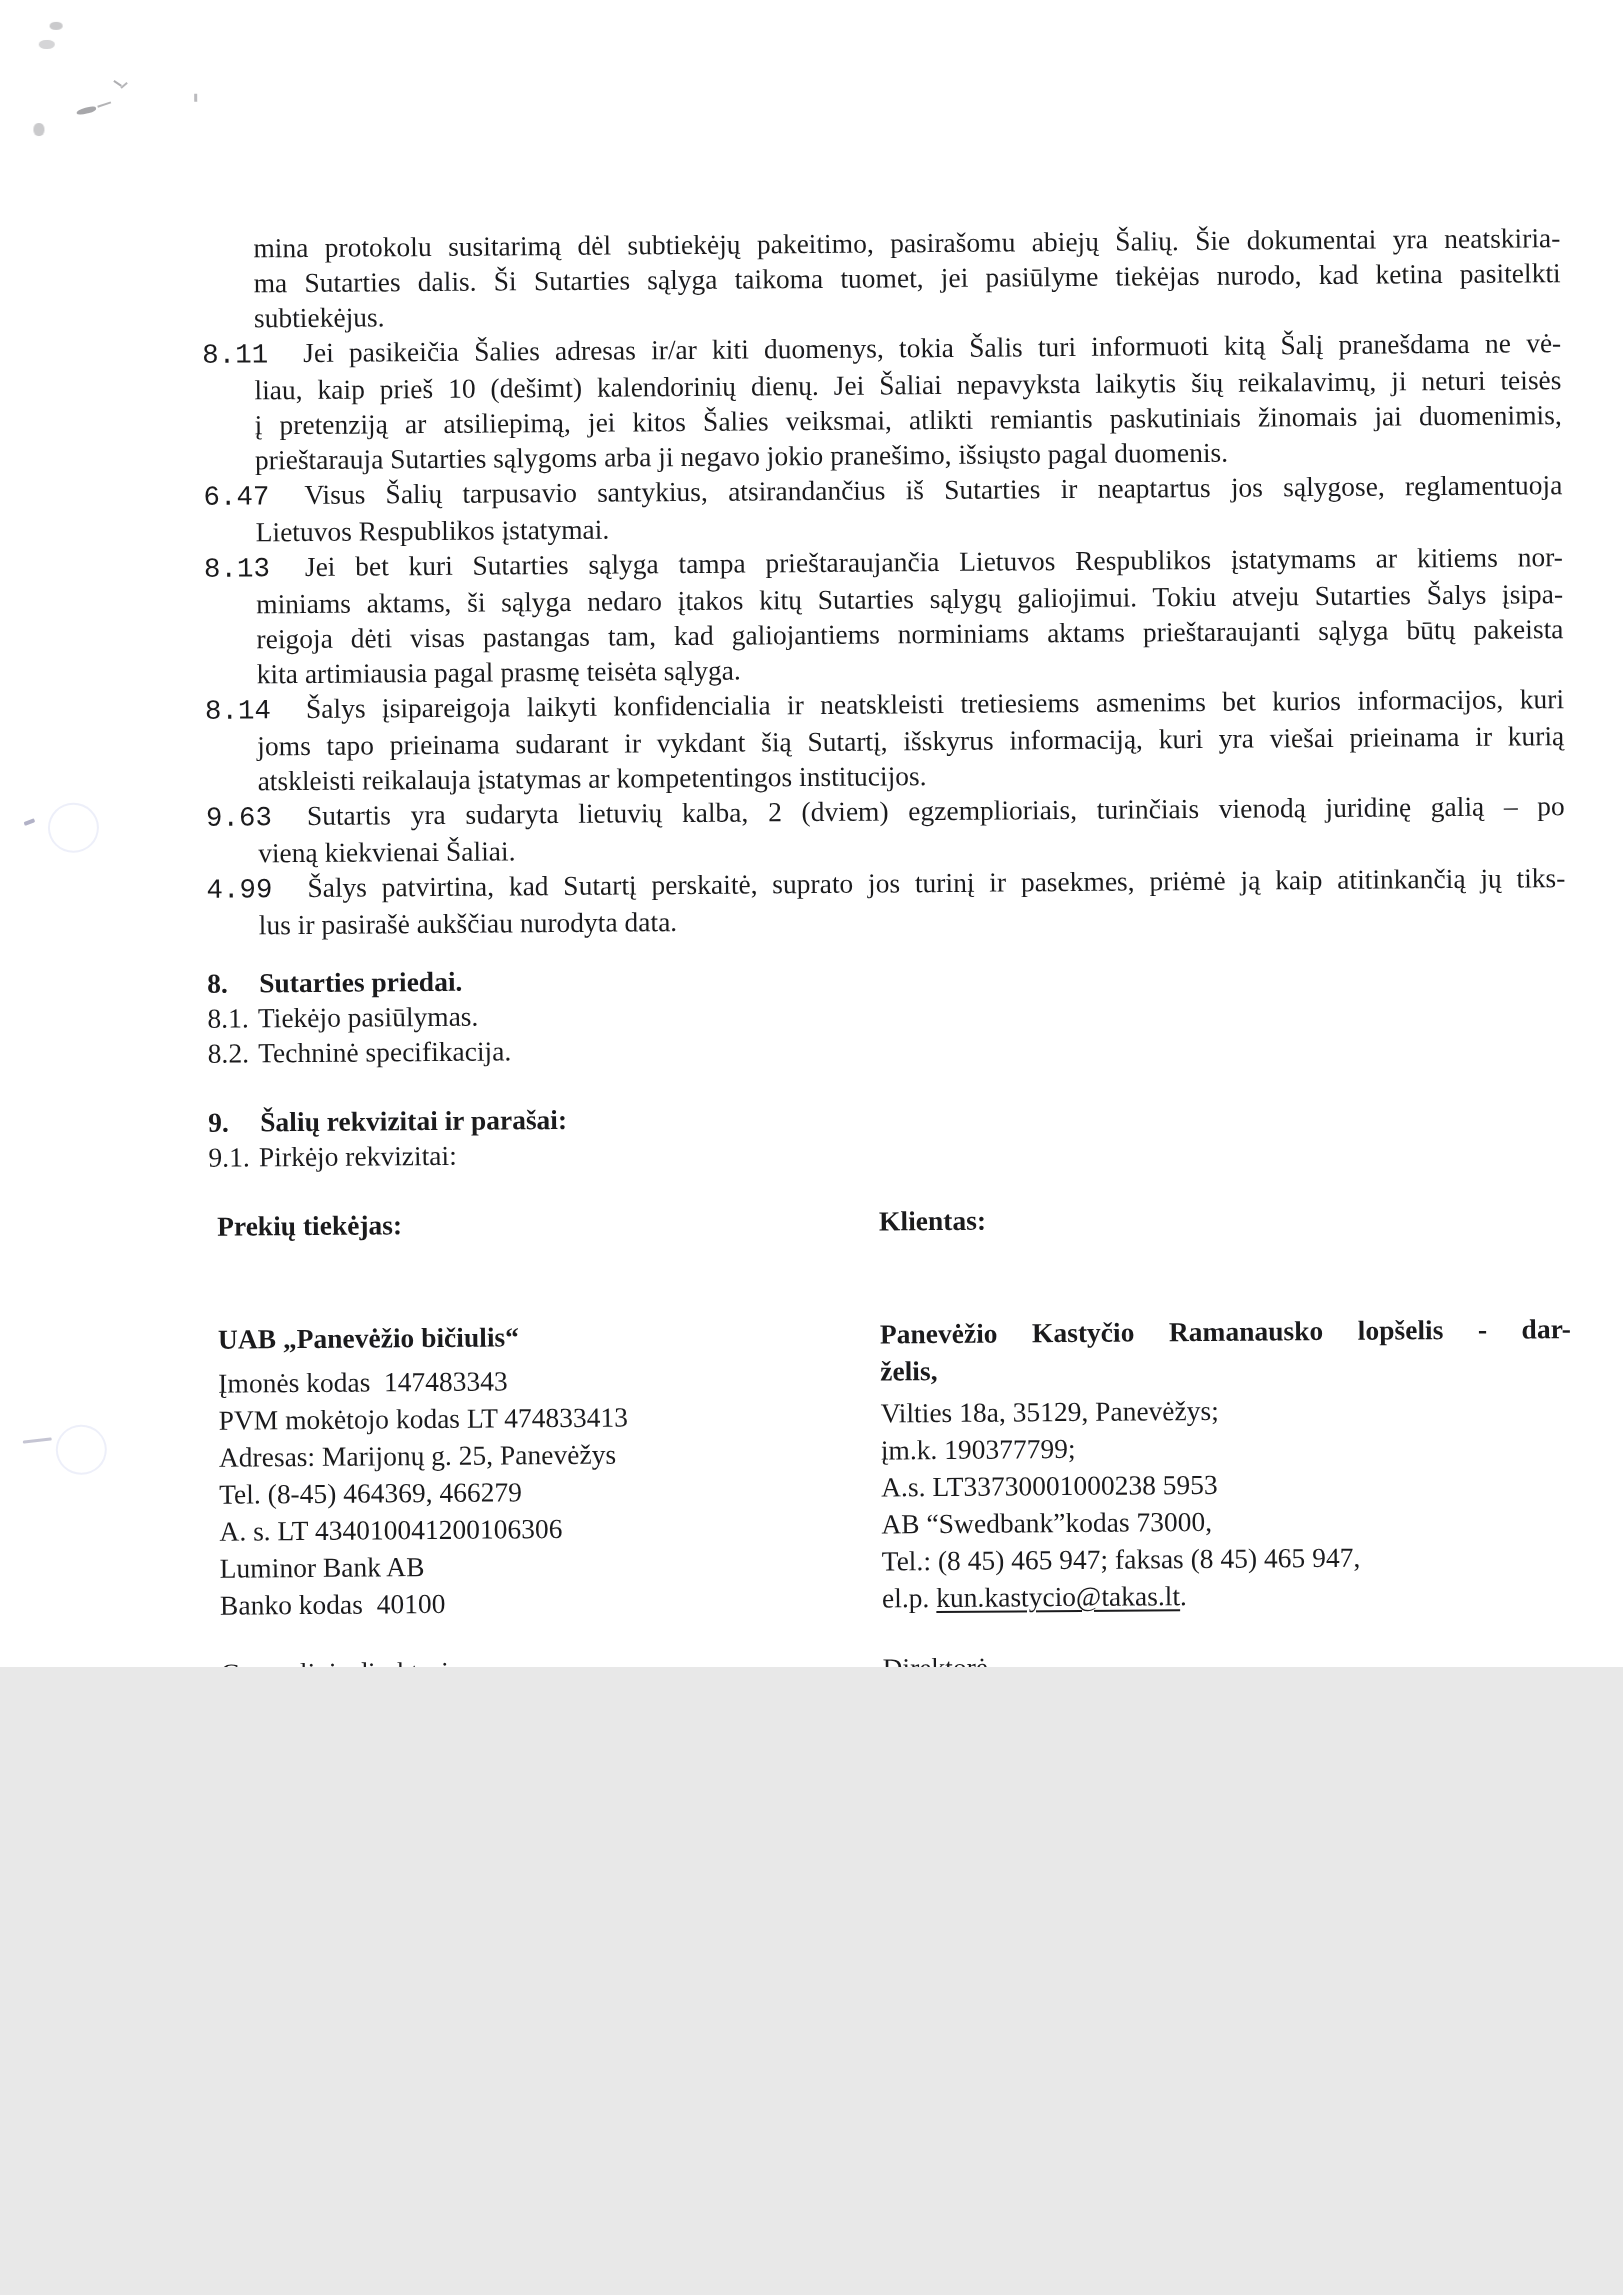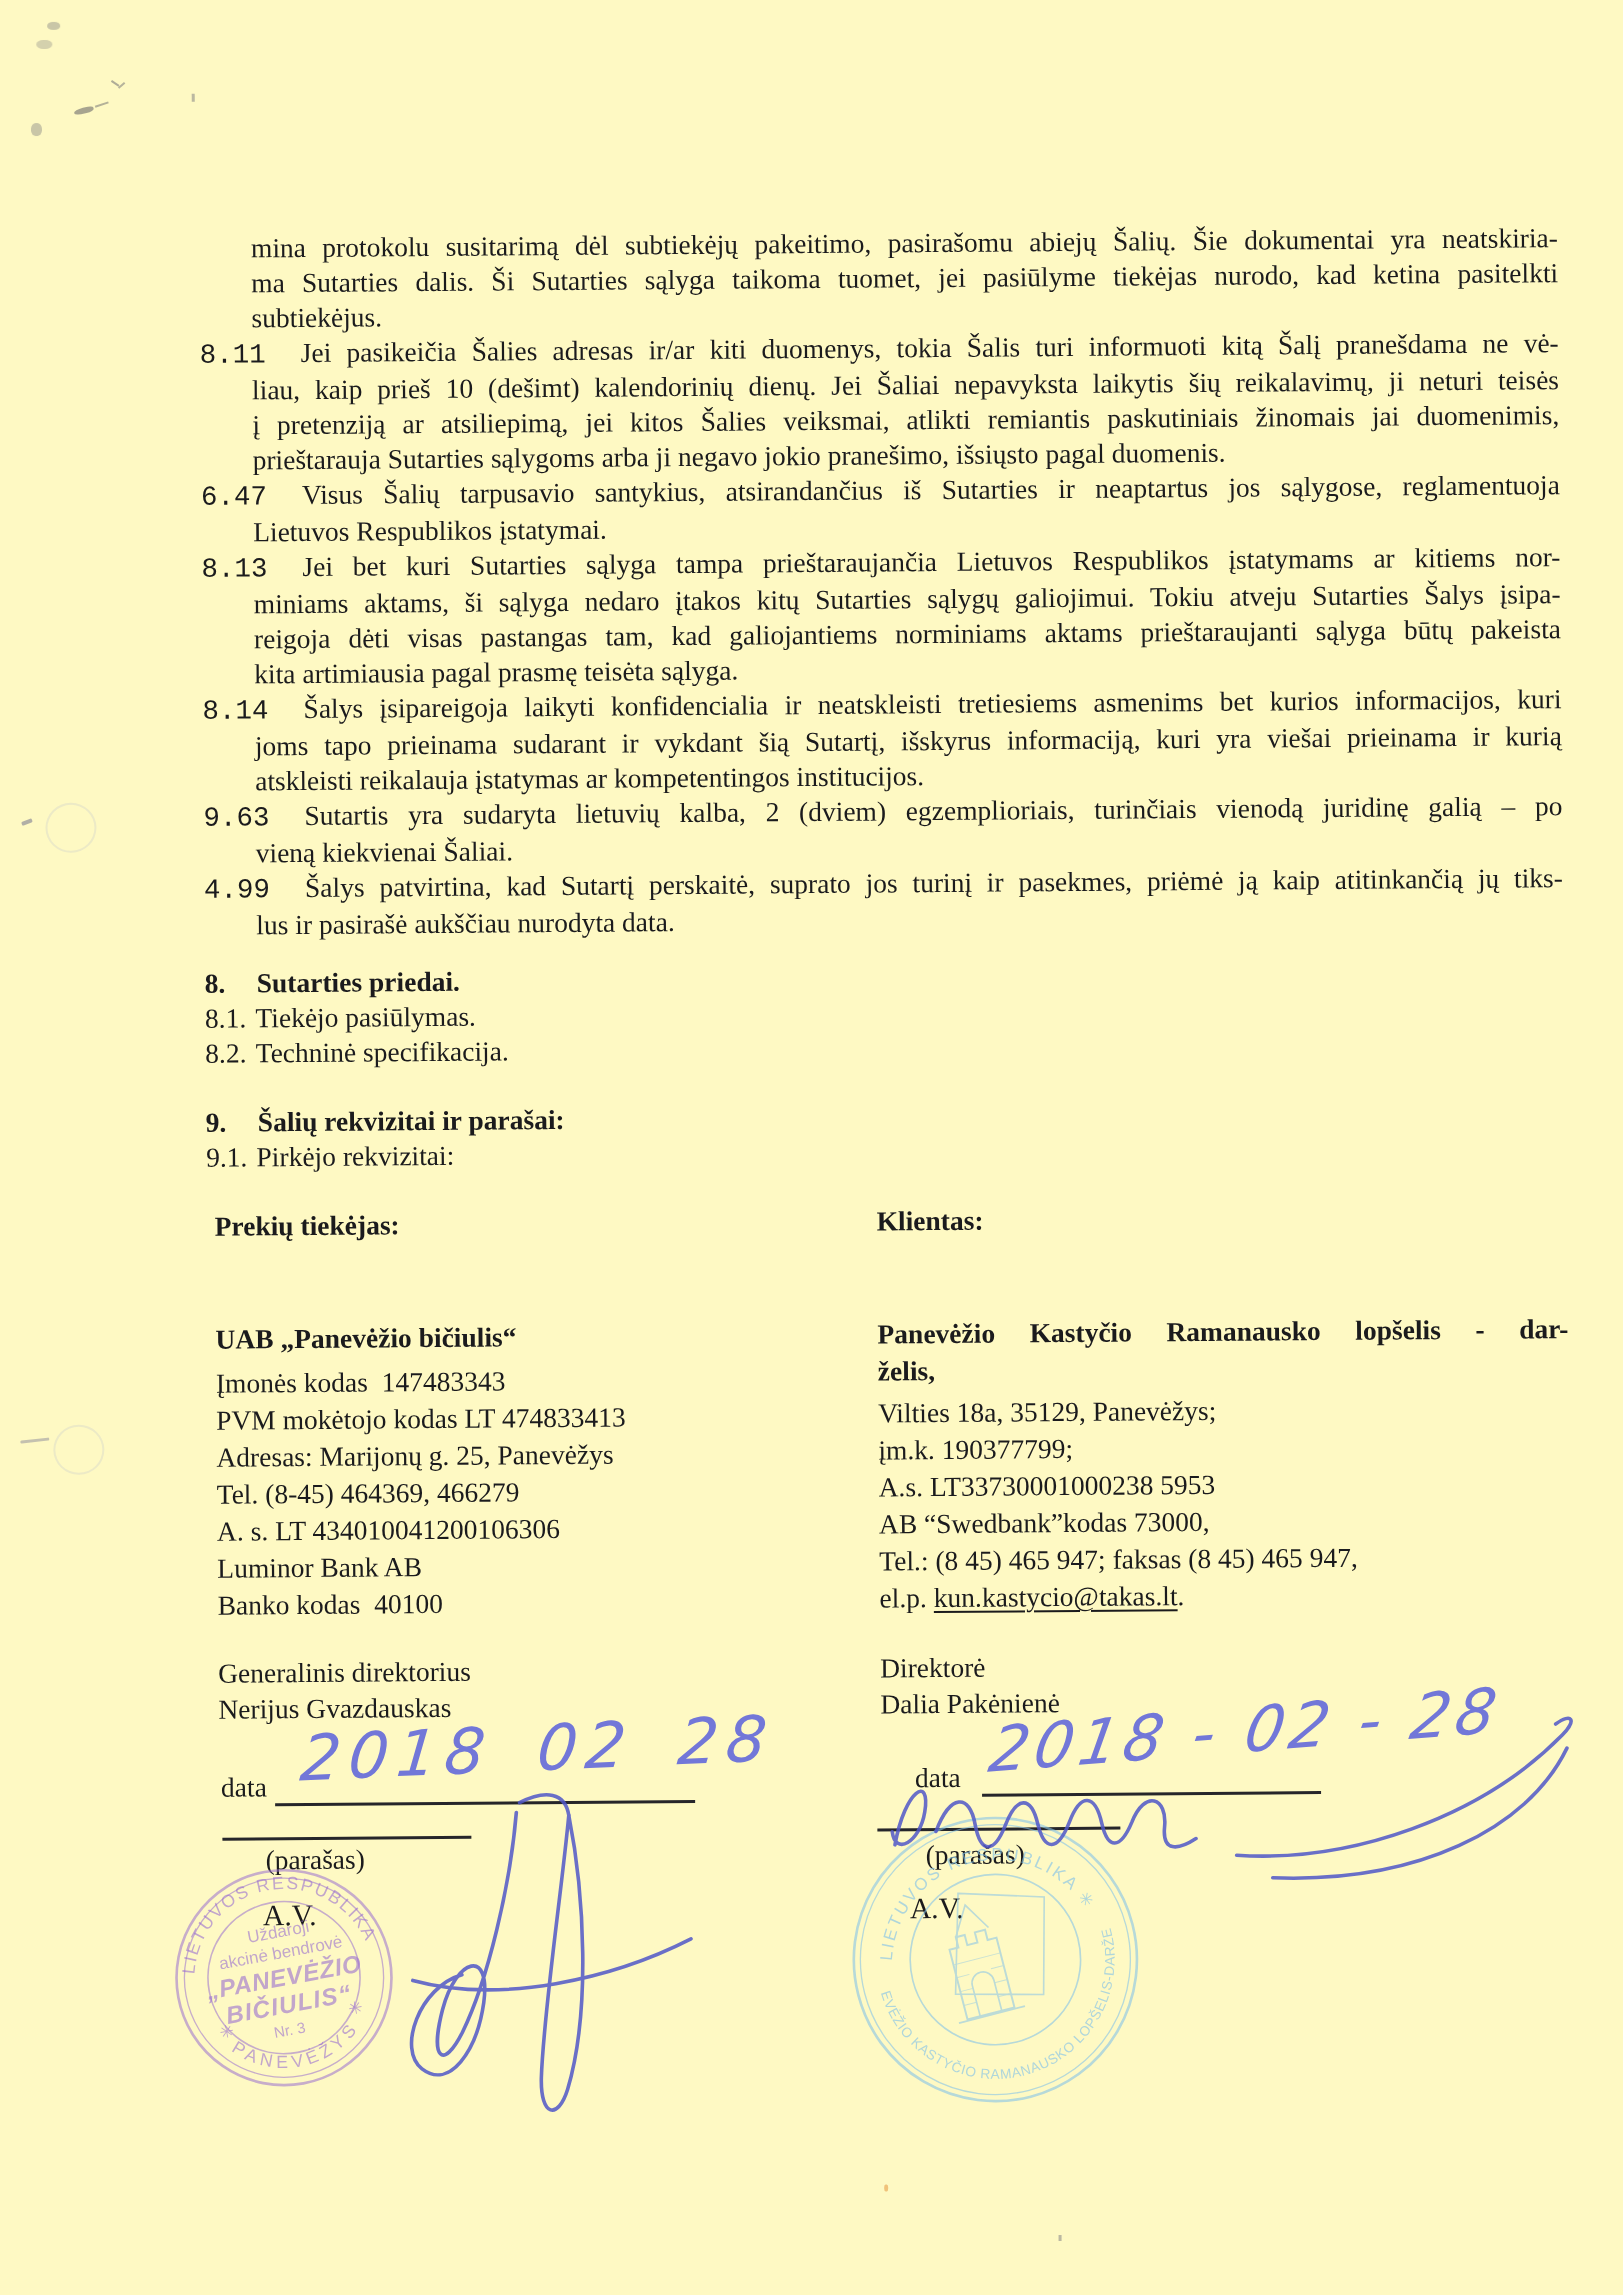--- a/index.html
+++ b/index.html
@@ -1,16 +1,16 @@
 <!DOCTYPE html>
 <html style="font-size:10.5px"><head>
 <meta charset="utf-8">
 <style>
   html,body{margin:0;padding:0;background:#e8e8e8;}
-  .page{position:relative;width:1623px;height:2295px;background:#fef9c3;overflow:hidden;
+  .page{position:relative;width:1623px;height:1667px;background:#ffffff;overflow:hidden;
         font-family:"Liberation Serif",serif;color:#1b1b1d;}
   .scan{position:absolute;inset:0;transform:rotate(-0.45deg);}
   
   .clauses{position:absolute;left:206px;top:226px;width:1359px;font-size:27.5px;line-height:35px;z-index:3;}
   .para{padding-left:52px;}
   .jline{text-align:justify;text-align-last:justify;white-space:normal;}
   .jline.last{text-align-last:left;}
   .pnum{display:inline-block;margin-left:-52px;width:101px;font-family:Liberation Mono, monospace;}
   
   .sec{position:absolute;left:206px;font-size:27.5px;line-height:35px;z-index:3;}

